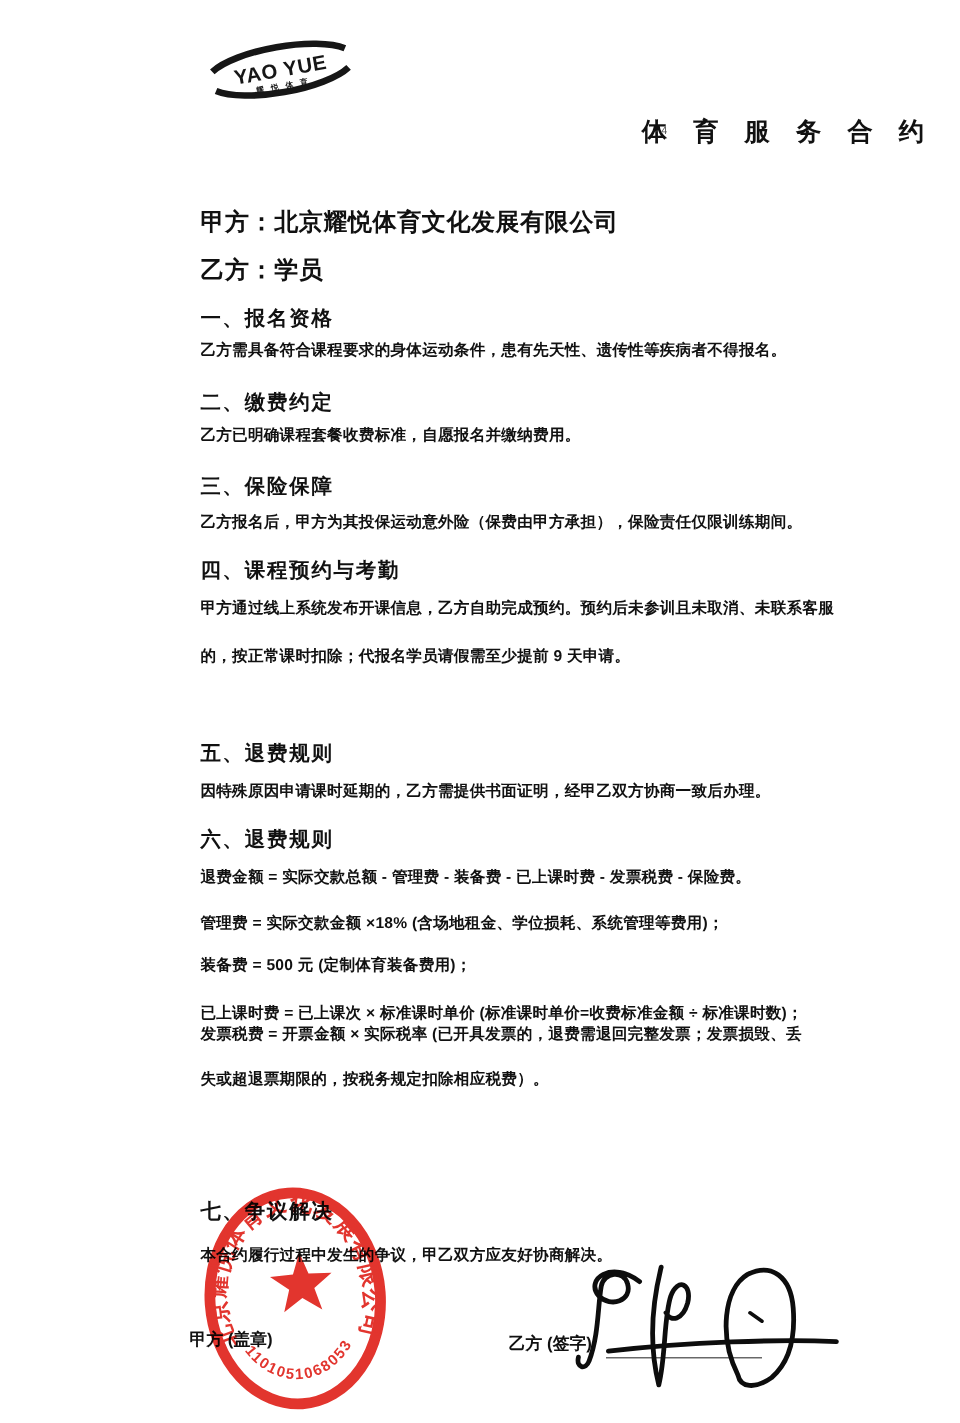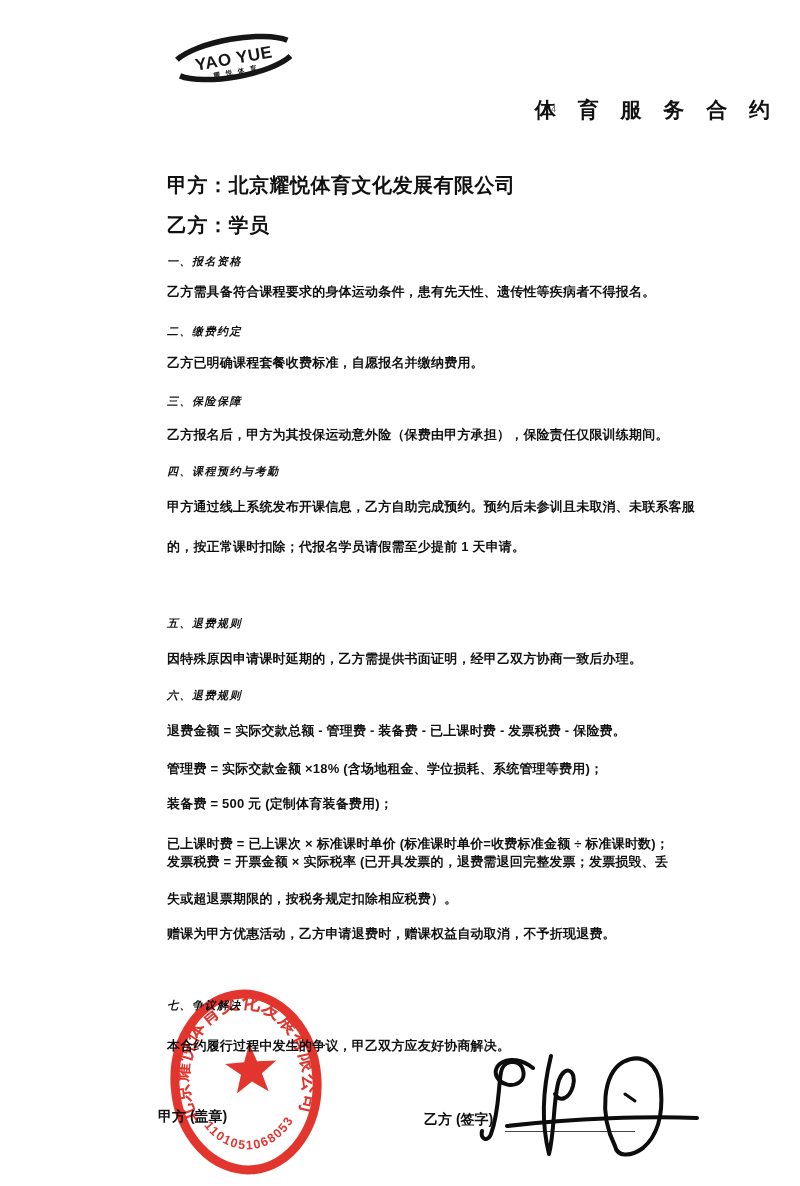--- a/index.html
+++ b/index.html
@@ -1,20 +1,20 @@
 <!DOCTYPE html>
 <html><head>
 <meta charset="utf-8">
 <style>
   html,body{margin:0;padding:0;background:#8a8a8a;}
   .page{position:relative;width:800px;height:1186px;margin:0 auto;background:#ffffff;
         font-family:"Liberation Sans","DejaVu Sans",sans-serif;color:#111;overflow:hidden;}
   .ln{position:absolute;left:167px;white-space:nowrap;}
   .party{font-size:20px;font-weight:700;letter-spacing:0.5px;}
-  .heading{font-size:11px;font-weight:700;letter-spacing:1.5px;font-style:italic;}
+  .heading{font-size:17px;font-weight:700;letter-spacing:1.5px;}
   .body{font-size:13px;font-weight:600;letter-spacing:0.2px;}
   .doc-title{position:absolute;top:96px;left:0;width:778px;text-align:right;
         font-size:21px;font-weight:700;letter-spacing:8px;}
   .artifact{position:absolute;left:546px;top:104px;font-size:9px;color:#555;letter-spacing:2px;}
   .sig-label{position:absolute;font-size:14px;font-weight:700;white-space:nowrap;}
   .sig-a{left:158px;top:1108px;}
   .sig-b{left:424px;top:1111px;}
   .sig-underline{position:absolute;left:505px;top:1131px;width:130px;height:1px;background:#444;}
   .stamp-svg{position:absolute;left:166px;top:985px;mix-blend-mode:multiply;opacity:.93;}
   .signature-svg{position:absolute;left:455px;top:1038px;}
@@ -39,31 +39,30 @@
   <div class="ln party" style="top:172px">甲方：北京耀悦体育文化发展有限公司</div>
   <div class="ln party" style="top:212px">乙方：学员</div>
   <div class="ln heading" style="top:254px">一、报名资格</div>
   <div class="ln body" style="top:283px">乙方需具备符合课程要求的身体运动条件，患有先天性、遗传性等疾病者不得报名。</div>
   <div class="ln heading" style="top:324px">二、缴费约定</div>
   <div class="ln body" style="top:354px">乙方已明确课程套餐收费标准，自愿报名并缴纳费用。</div>
   <div class="ln heading" style="top:394px">三、保险保障</div>
   <div class="ln body" style="top:426px">乙方报名后，甲方为其投保运动意外险（保费由甲方承担），保险责任仅限训练期间。</div>
   <div class="ln heading" style="top:464px">四、课程预约与考勤</div>
   <div class="ln body" style="top:498px">甲方通过线上系统发布开课信息，乙方自助完成预约。预约后未参训且未取消、未联系客服</div>
-  <div class="ln body" style="top:538px">的，按正常课时扣除；代报名学员请假需至少提前 1 天申请。</div>
+  <div class="ln body" style="top:538px">的，按正常课时扣除；代报名学员请假需至少提前 9 天申请。</div>
   <div class="ln heading" style="top:616px">五、退费规则</div>
   <div class="ln body" style="top:650px">因特殊原因申请课时延期的，乙方需提供书面证明，经甲乙双方协商一致后办理。</div>
   <div class="ln heading" style="top:688px">六、退费规则</div>
   <div class="ln body" style="top:722px">退费金额 = 实际交款总额 - 管理费 - 装备费 - 已上课时费 - 发票税费 - 保险费。</div>
   <div class="ln body" style="top:760px">管理费 = 实际交款金额 ×18% (含场地租金、学位损耗、系统管理等费用)；</div>
   <div class="ln body" style="top:795px">装备费 = 500 元 (定制体育装备费用)；</div>
   <div class="ln body" style="top:835px">已上课时费 = 已上课次 × 标准课时单价 (标准课时单价=收费标准金额 ÷ 标准课时数)；</div>
   <div class="ln body" style="top:853px">发票税费 = 开票金额 × 实际税率 (已开具发票的，退费需退回完整发票；发票损毁、丢</div>
   <div class="ln body" style="top:890px">失或超退票期限的，按税务规定扣除相应税费）。</div>
-  <div class="ln body" style="top:925px">赠课为甲方优惠活动，乙方申请退费时，赠课权益自动取消，不予折现退费。</div>
   <div class="ln heading" style="top:998px">七、争议解决</div>
   <div class="ln body" style="top:1037px">本合约履行过程中发生的争议，甲乙双方应友好协商解决。</div>
 
   <div class="sig-label sig-a">甲方 (盖章)</div>
   <div class="sig-label sig-b">乙方 (签字)</div>
   <div class="sig-underline"></div>
 
   <svg class="stamp-svg" width="160" height="198" viewBox="0 0 160 198">
     <defs>
       <path id="stampArcTop" d="M 29.8,134 A 58,74 0 1 1 130.2,134" fill="none"></path>

